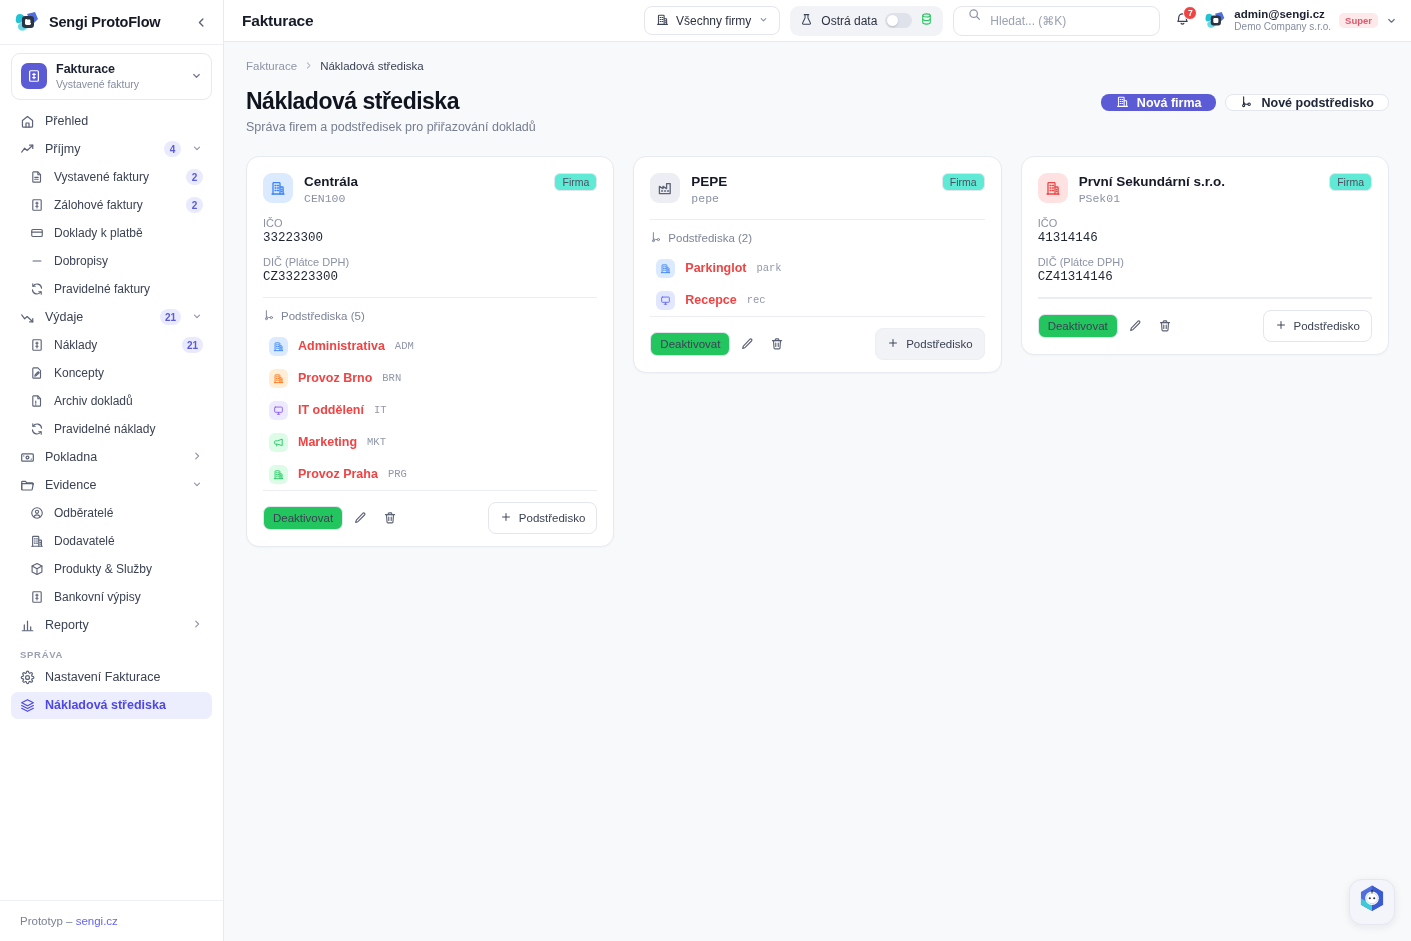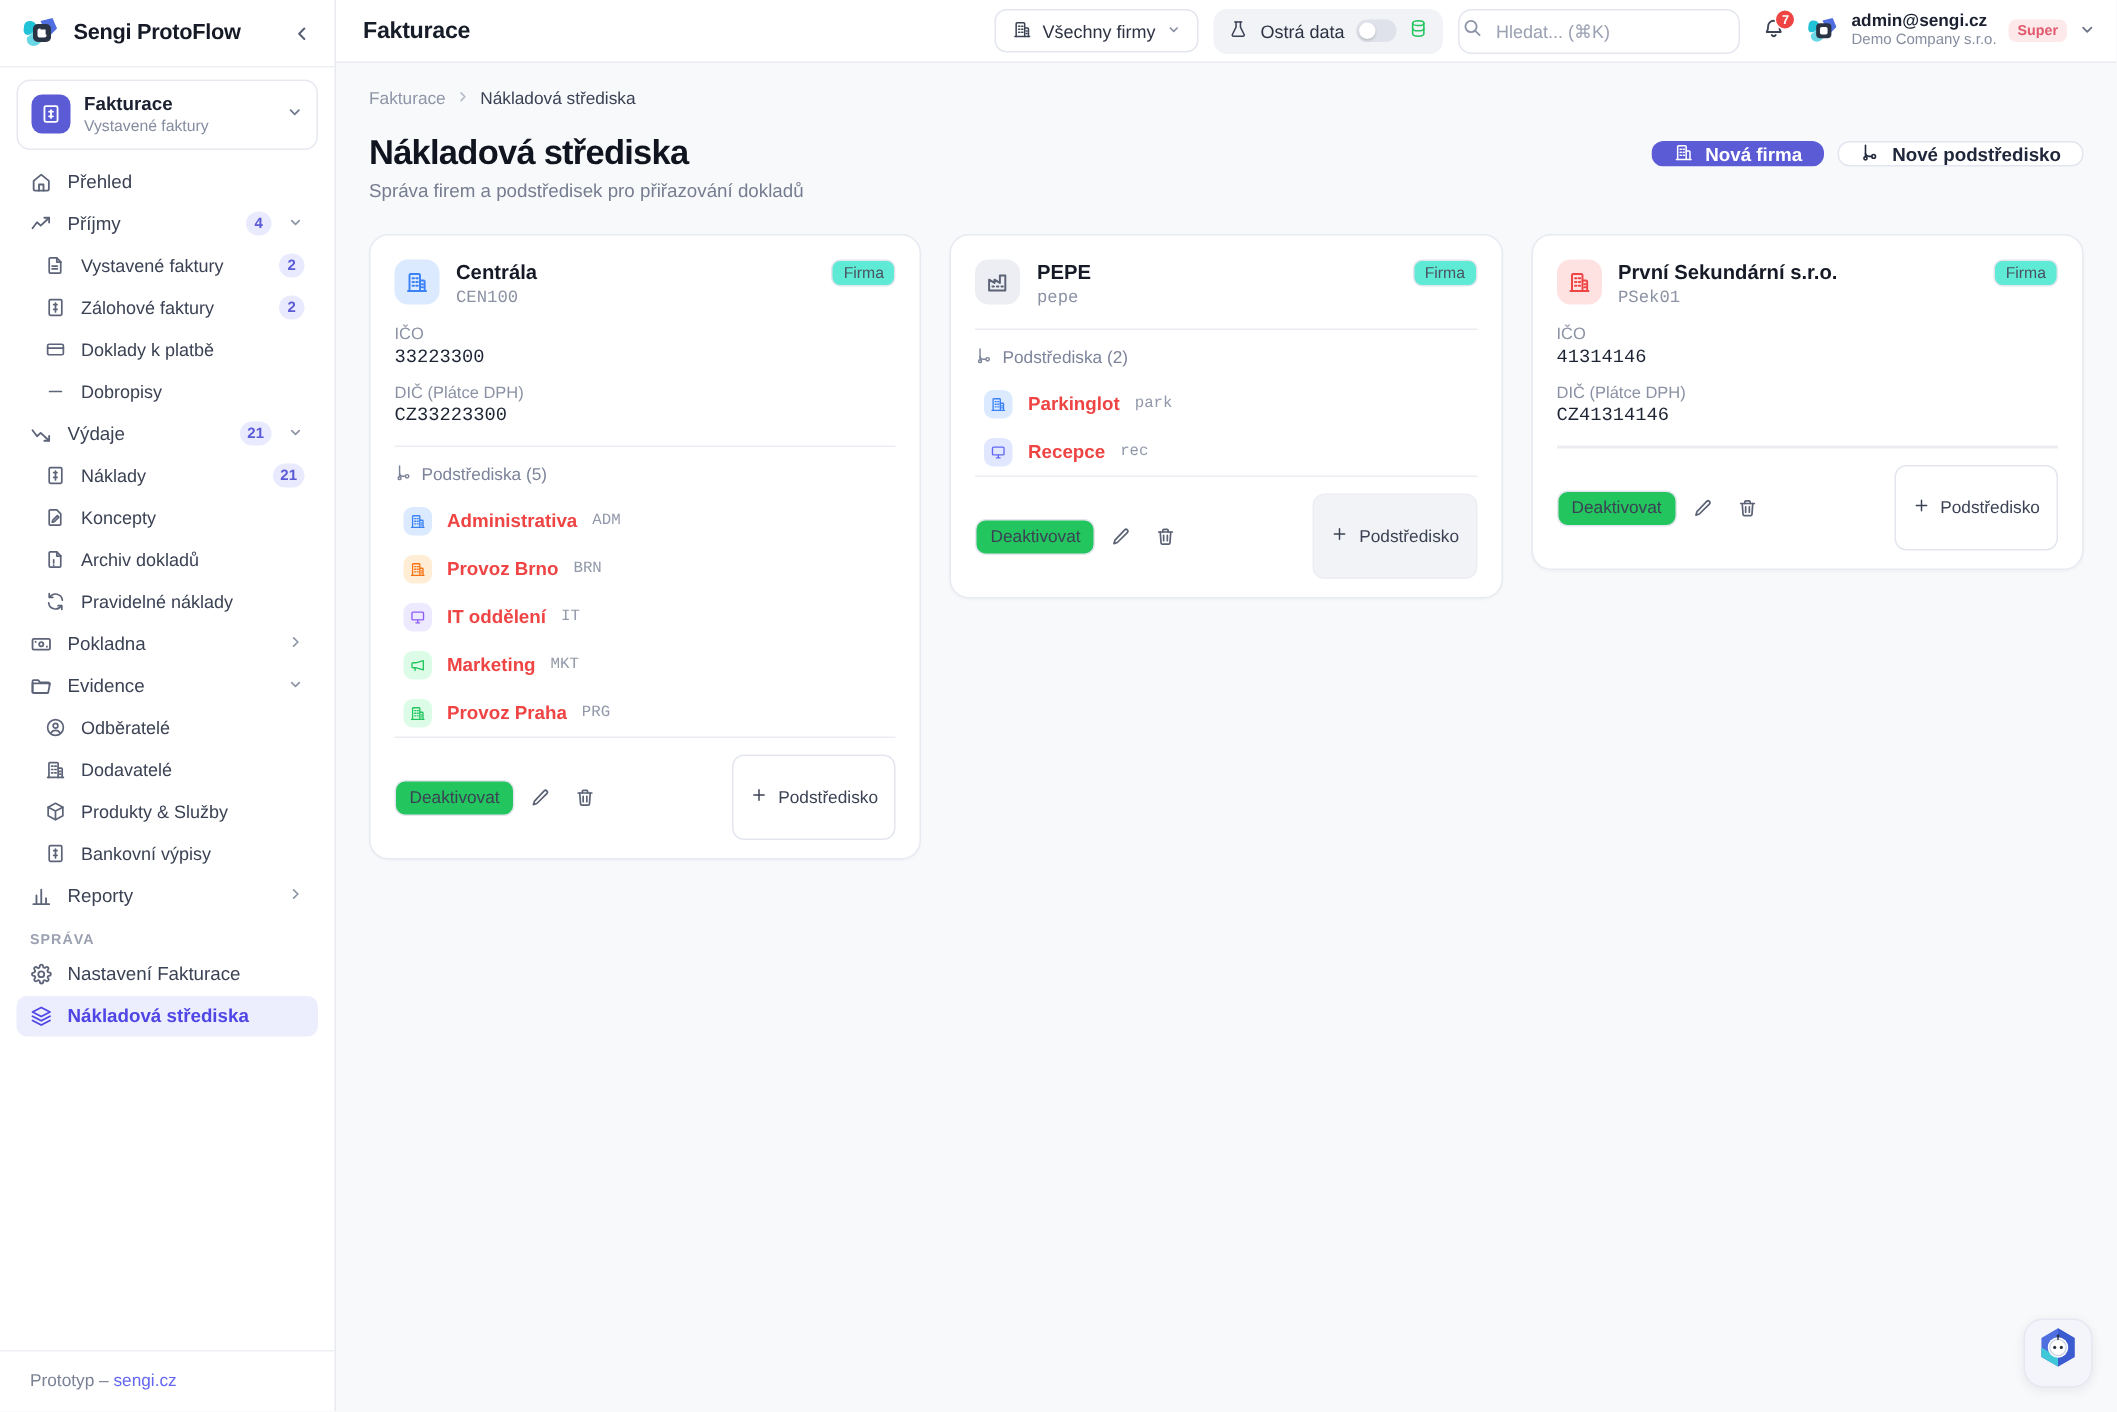--- a/index.html
+++ b/index.html
@@ -105,23 +105,23 @@
     width: 27px; height: 15px; border-radius: 8px; background: #dfe2ea;
     position: relative; flex: none;
   }
   .switch::after {
     content:''; position: absolute; left: 2px; top: 2px;
     width: 11px; height: 11px; border-radius: 50%; background: #fff;
     box-shadow: 0 1px 2px rgba(0,0,0,.18);
   }
 
   .search {
-    display: flex; align-items: center; gap: 9px; width: 188px; height: 30px;
+    display: flex; gap: 9px; width: 207px; height: 30px;
     border: 1px solid #e3e6ee; border-radius: 9px; background: #fff;
-    padding: 0 2px; cursor: text;
+    padding: 0 14px; cursor: text;
   }
   .search input {
     border: 0; outline: 0; font-size: 12px; color: #2c3242;
     width: 100%; background: transparent; font-family: inherit;
   }
   .search input::placeholder { color: #9aa1b2; }
 
   .bell-wrap { position: relative; width: 24px; height: 24px; display:flex; align-items:center; justify-content:center; cursor: pointer; }
   .bell-badge {
     position: absolute; top: -3px; right: -3px;
@@ -210,21 +210,21 @@
     font-size: 11.5px; color: #3b4254; border: 1px solid #e3e6ee;
     background: #22c55e; border-radius: 7px; padding: 5px 9px; cursor: pointer;
   }
   .icon-btn {
     width: 26px; height: 26px; border-radius: 7px; display: flex;
     align-items: center; justify-content: center; color: #5b6275; cursor: pointer;
   }
   .add-sub-btn {
     margin-left: auto; display: inline-flex; align-items: center; gap: 7px;
     font-size: 11.5px; color: #3b4254; border: 1px solid #e3e6ee;
-    border-radius: 8px; padding: 20px 11px; background: #fff; cursor: pointer;
+    border-radius: 8px; padding: 8px 11px; background: #fff; cursor: pointer;
   }
   .add-sub-btn.filled { background: #f2f3f7; border-color: #eceef3; }
 
   
   .chat-widget {
     position: absolute; right: 16px; bottom: 16px;
     width: 46px; height: 46px; border-radius: 13px;
     background: #f3f5fa; border: 1px solid #e5e8f0;
     display: flex; align-items: center; justify-content: center; cursor: pointer;
     box-shadow: 0 2px 8px rgba(20,25,40,.08);
@@ -331,20 +331,31 @@
       <span class="nav-label">Doklady k platbě</span>
 
     </div>
         <div class="nav-item nav-sub">
       <span class="ico">
             <svg width="14" height="14" viewBox="0 0 16 16" fill="none" stroke="currentColor" stroke-width="1.3" stroke-linecap="round" stroke-linejoin="round">
               <path d="M3.5 8h9"></path>
             </svg>
           </span>
       <span class="nav-label">Dobropisy</span>
+
+    </div>
+        <div class="nav-item nav-sub">
+      <span class="ico">
+            <svg width="14" height="14" viewBox="0 0 16 16" fill="none" stroke="currentColor" stroke-width="1.3" stroke-linecap="round" stroke-linejoin="round">
+              <path d="M13.2 7A5.2 5.2 0 003.6 4.8"></path>
+              <path d="M2.8 9A5.2 5.2 0 0012.4 11.2"></path>
+              <path d="M3.2 2v2.8h2.8M12.8 14v-2.8H10"></path>
+            </svg>
+          </span>
+      <span class="nav-label">Pravidelné faktury</span>
 
     </div>
         <div class="nav-item ">
       <span class="ico">
             <svg width="15" height="15" viewBox="0 0 16 16" fill="none" stroke="currentColor" stroke-width="1.3" stroke-linecap="round" stroke-linejoin="round">
               <path d="M1.8 5.2L5 9.4l2.6-2.4 6 5.6"></path>
               <path d="M10.2 12.6h3.4V9.2"></path>
             </svg>
           </span>
       <span class="nav-label">Výdaje</span>

